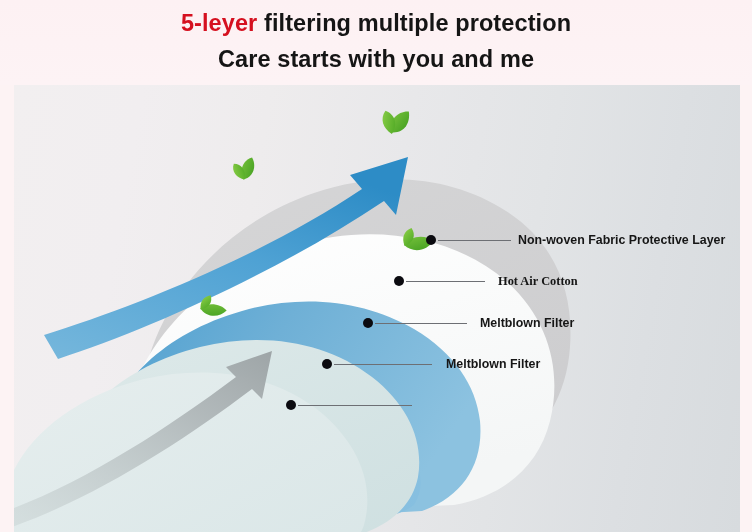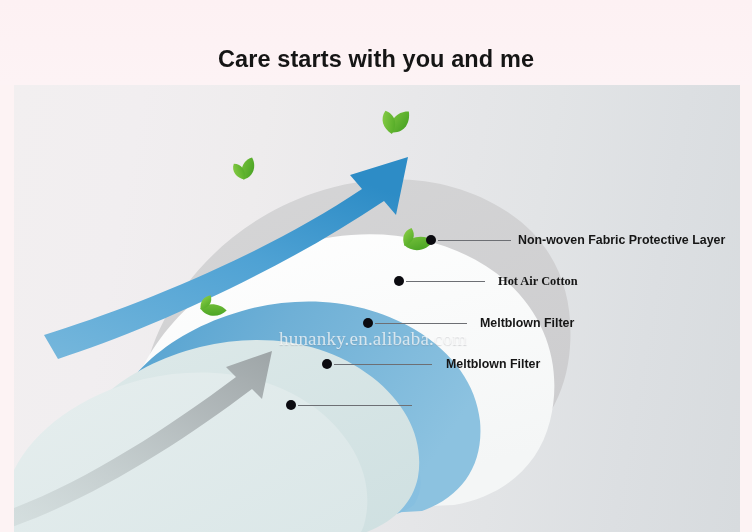--- a/index.html
+++ b/index.html
@@ -102,20 +102,23 @@
   .callout-line {
     position: absolute;
     height: 1px;
     background: #6d6f74;
   }
 </style>
 </head>
 <body>
 
 <div id="header">
+  <div id="title-line-1" class="title-line">
+    <span class="title-accent">5-leyer</span><span> filtering multiple protection</span>
+  </div>
   <div id="title-line-2" class="title-line">Care starts with you and me</div>
 </div>
 
 <div id="panel">
 
   <svg id="panel-svg" viewBox="0 0 726 447" preserveAspectRatio="none">
     <defs>
       <linearGradient id="gBlue" x1="0" y1="0" x2="1" y2="0.4">
         <stop offset="0" stop-color="#4d9fd0"></stop>
         <stop offset="0.45" stop-color="#6fb0d6"></stop>
@@ -251,21 +254,20 @@
       <path d="M 0 11 C 3 1, 13 -4, 21 0 C 19 10, 9 16, 0 11 Z" fill="url(#gLeaf)"></path>
       <path d="M 1 12 C -4 6, -4 -3, 3 -7 C 9 -2, 8 7, 1 12 Z" fill="url(#gLeaf2)"></path>
     </g>
 
     <g transform="translate(190,215) rotate(25)">
       <path d="M 0 9 C 4 0, 17 -4, 25 0 C 21 10, 10 15, 0 9 Z" fill="url(#gLeaf)"></path>
       <path d="M 1 10 C -3 4, -2 -3, 4 -7 C 9 -2, 8 5, 1 10 Z" fill="url(#gLeaf2)"></path>
     </g>
   </svg>
 
-  <div id="watermark">hunanky.en.alibaba.com</div>
 
   <div class="callout-dot" style="left:412px;top:150px;"></div>
   <div class="callout-line" style="left:424px;top:155px;width:73px;"></div>
   <div class="callout-label" style="left:504px;top:149px;">Non-woven Fabric Protective Layer</div>
 
   <div class="callout-dot" style="left:380px;top:191px;"></div>
   <div class="callout-line" style="left:392px;top:196px;width:79px;"></div>
   <div class="callout-label" style="left:484px;top:190px;font-family:Liberation Serif, serif;">Hot Air Cotton</div>
 
   <div class="callout-dot" style="left:349px;top:233px;"></div>

